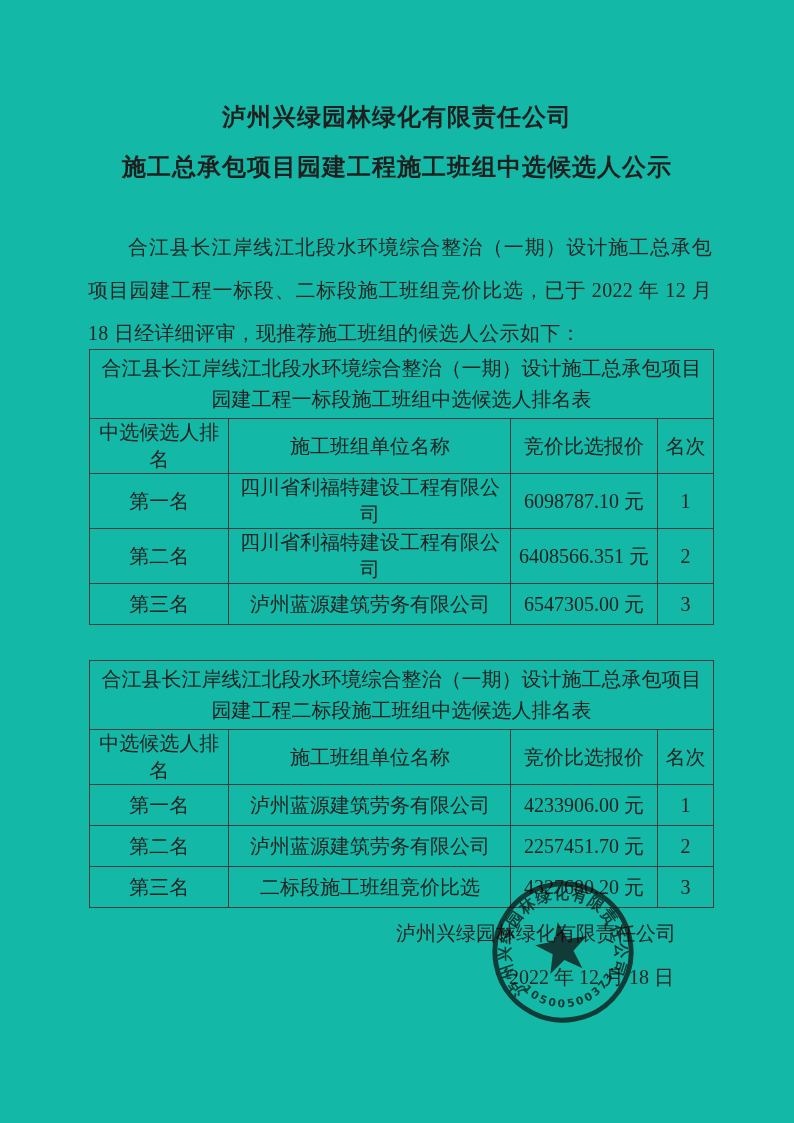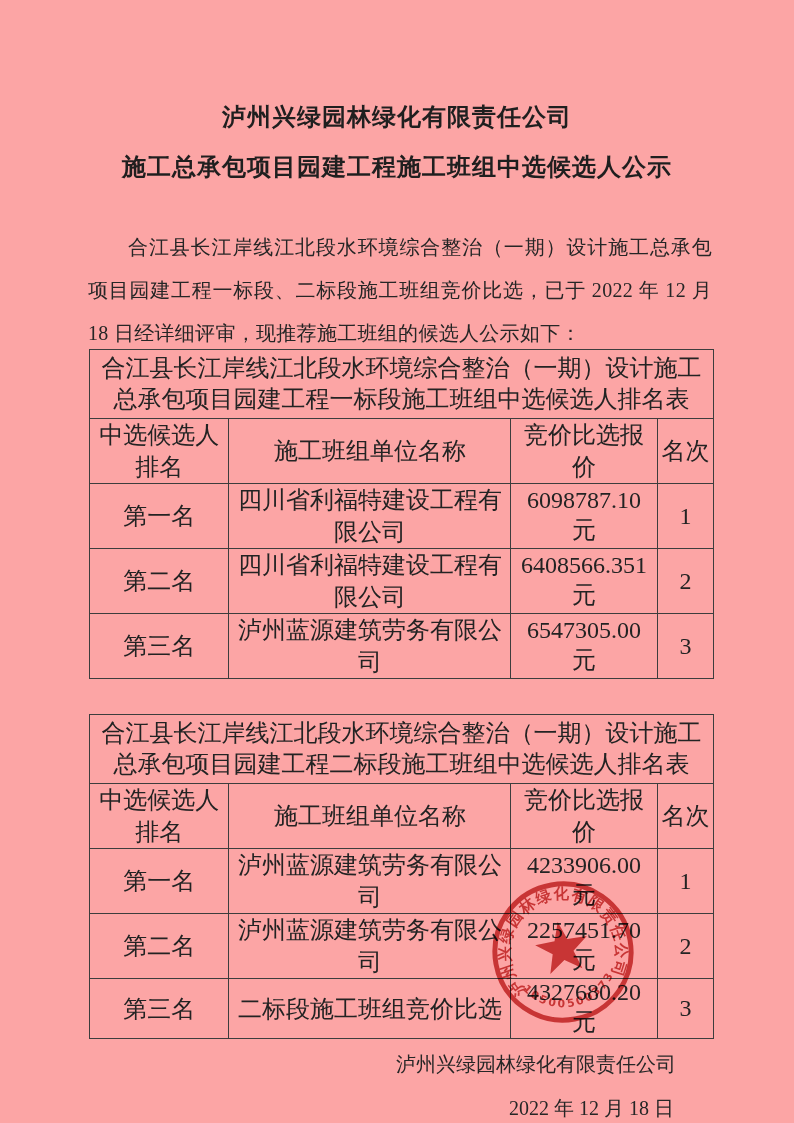--- a/index.html
+++ b/index.html
@@ -1,21 +1,21 @@
 <!DOCTYPE html>
 <html><head>
 <meta charset="utf-8">
 <style>
   html, body { margin: 0; padding: 0; background: #ffffff; }
   .page {
     position: relative;
     width: 794px;
     height: 1123px;
     margin: 0 auto;
-    background: #fca5a5;
+    background: #14b8a6;
     overflow: hidden;
     font-family: "Liberation Serif", "DejaVu Serif", serif;
     color: #262626;
   }
   .title-block {
     padding-top: 92px;
     text-align: center;
   }
   .title-line {
     font-size: 24px;
@@ -31,21 +31,21 @@
     line-height: 43px;
     text-indent: 2em;
     text-align: justify;
     letter-spacing: 0.3px;
   }
   table.rank-table {
     border-collapse: collapse;
     table-layout: fixed;
     width: 625px;
     margin-left: 89px;
-    font-size: 24px;
+    font-size: 20px;
     color: #232323;
   }
   table.rank-table td {
     border: 1px solid #3d3d3d;
     text-align: center;
     vertical-align: middle;
     padding: 0 2px;
     overflow: hidden;
   }
   tr.cap-row td {

